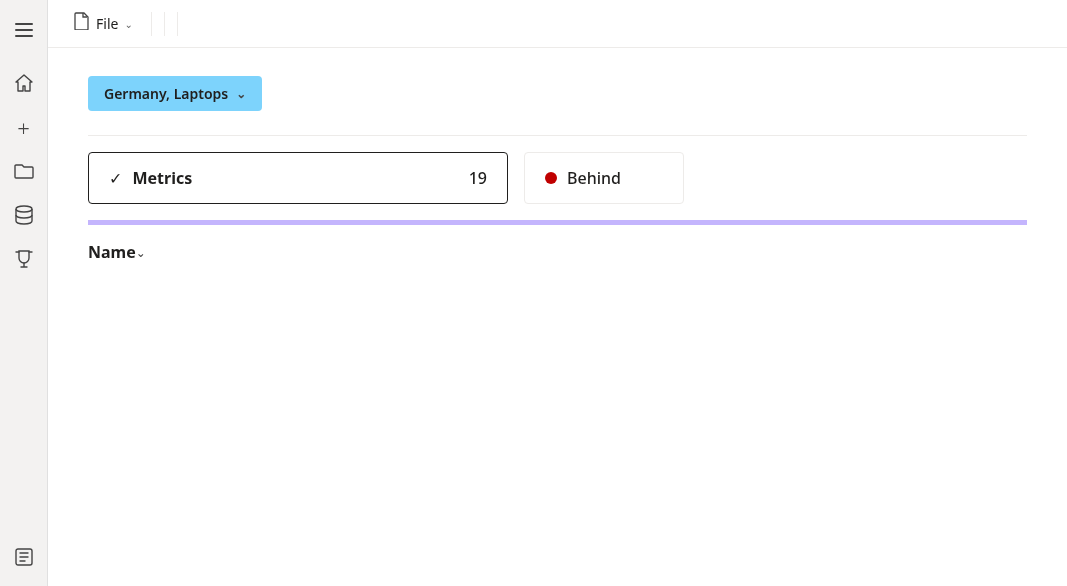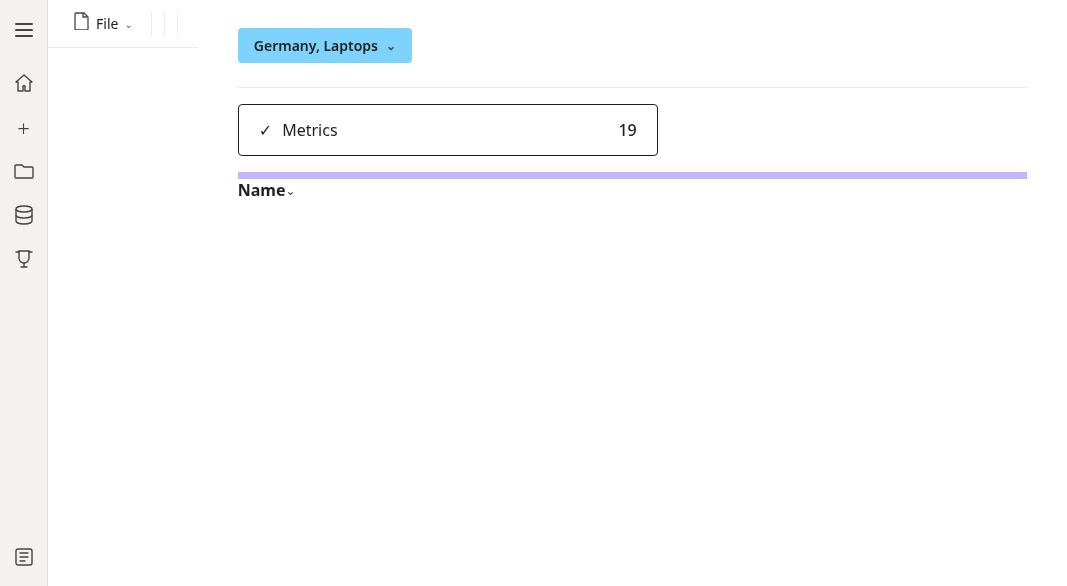--- a/index.html
+++ b/index.html
@@ -36,21 +36,21 @@
     }
     .sidebar-icon {
       font-size: 18px;
       line-height: 1;
     }
 
     
     .main {
       flex: 1;
       display: flex;
-      flex-direction: row;
+      flex-direction: column;
       background: #ffffff;
     }
 
     
     .toolbar {
       display: flex;
       align-items: center;
       padding: 0 16px;
       height: 48px;
       background: #ffffff;
@@ -164,21 +164,21 @@
       gap: 10px;
     }
 
     .metrics-check {
       font-size: 16px;
       color: #201f1e;
     }
 
     .metrics-label {
       font-size: 16px;
-      font-weight: 400;
+      font-weight: 700;
       color: #201f1e;
     }
 
     .metrics-count {
       font-size: 16px;
       font-weight: 500;
       color: #201f1e;
     }
 
     .status-card {
@@ -201,21 +201,22 @@
     }
 
     .status-label {
       font-size: 16px;
       font-weight: 500;
       color: #201f1e;
     }
 
     
     .name-row {
-      border-top: 7px solid #c4b5fd;
+      border-top: 5px solid #c4b5fd;
+      padding-top: 16px;
       display: flex;
       align-items: center;
     }
 
     .name-label {
       font-size: 16px;
       font-weight: 700;
       color: #201f1e;
     }
 
@@ -330,20 +331,24 @@
 
     <div class="metrics-section">
       <div class="metrics-row">
         <div class="metrics-card">
           <div class="metrics-left">
             <span class="metrics-check">✓</span>
             <span class="metrics-label">Metrics</span>
           </div>
           <span class="metrics-count">19</span>
         </div>
+        <div class="status-card">
+          <span class="status-dot"></span>
+          <span class="status-label">Behind</span>
+        </div>
       </div>
     </div>
 
     <div class="name-row">
       <span class="name-label">Name</span>
       <span class="name-chevron">⌄</span>
     </div>
   </div>
 </div>
 

